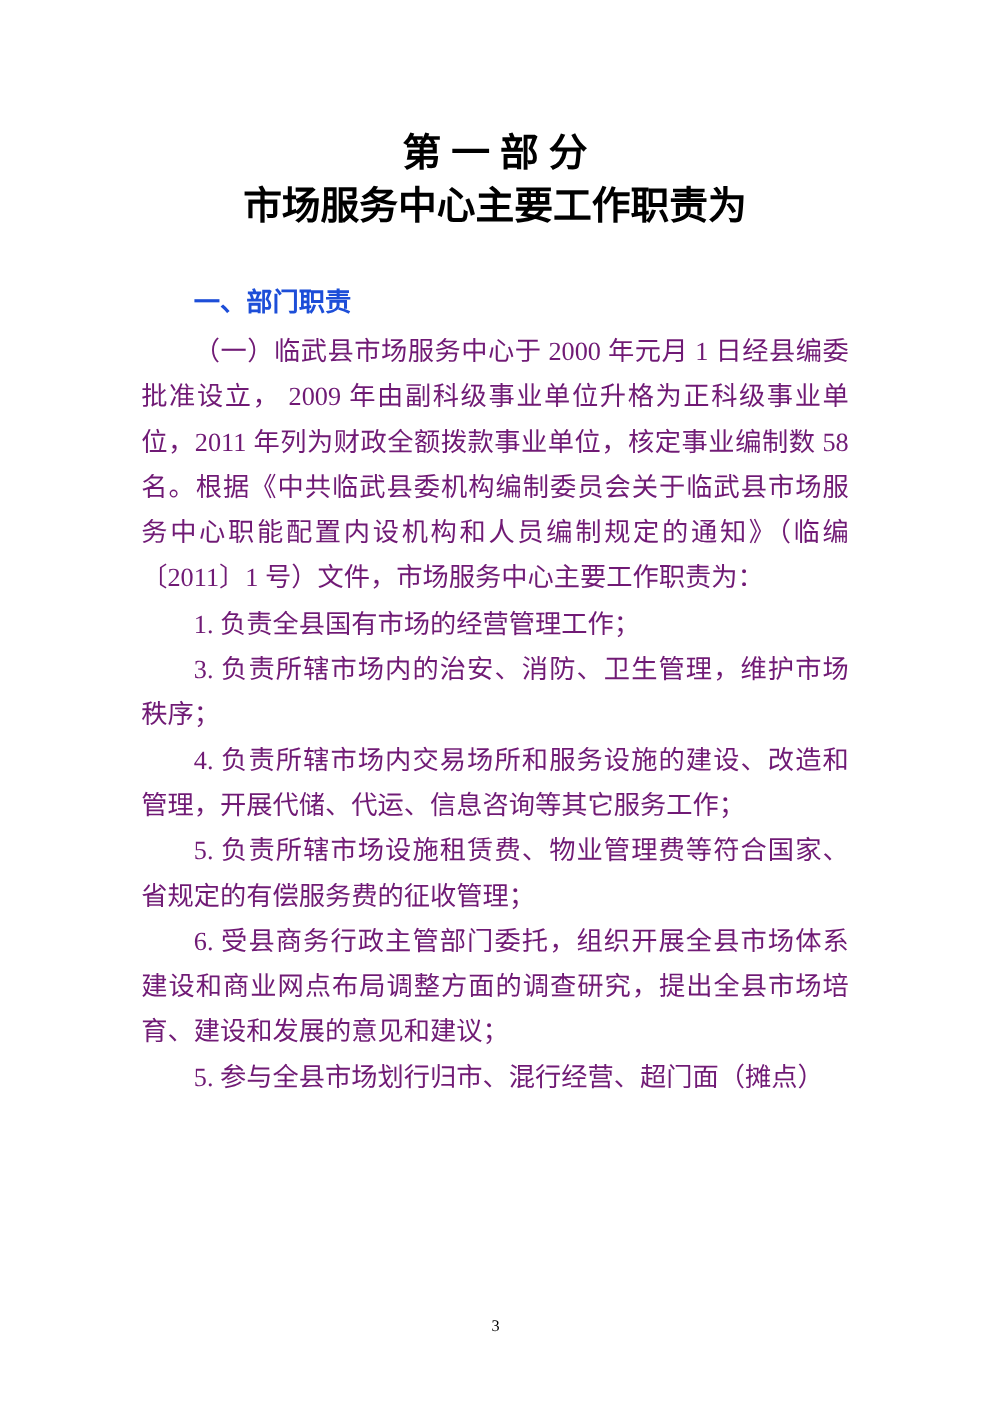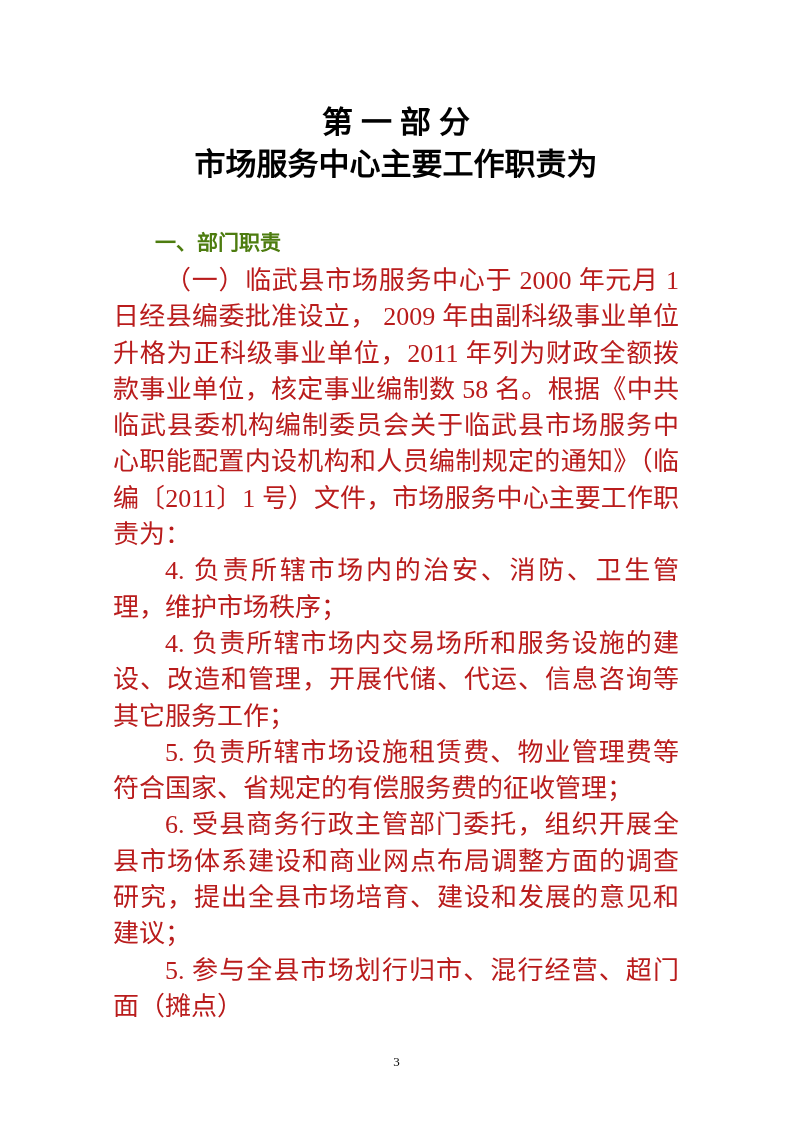--- a/index.html
+++ b/index.html
@@ -30,30 +30,30 @@
     letter-spacing: 8px;
     text-indent: 8px; 
   }
   .section-heading {
     font-family: "Liberation Sans", "DejaVu Sans", sans-serif;
     font-weight: bold;
     font-size: 21px;
     line-height: 36px;
     margin: 39px 0 0 0;
     text-indent: 2em;
-    color: #4d7c0f;
+    color: #1d4ed8;
   }
   .body-text {
     margin-top: 2px;
     font-family: "Liberation Serif", "DejaVu Serif", serif;
-    font-size: 26px;
+    font-size: 21px;
     line-height: 36.3px;
     text-align: justify;
     text-justify: inter-character;
-    color: #b91c1c;
+    color: #701a75;
   }
   .para {
     margin: 0;
     padding: 0;
     text-indent: 2em;
   }
   .page-footer {
     position: absolute;
     left: 0;
     right: 0;
@@ -73,21 +73,22 @@
 
   <header class="doc-title">
     <div class="title-line title-line-1">第一部分</div>
     <div class="title-line">市场服务中心主要工作职责为</div>
   </header>
 
   <h2 class="section-heading">一、部门职责</h2>
 
   <main class="body-text">
     <p class="para">（一）临武县市场服务中心于 2000 年元月 1 日经县编委批准设立， 2009 年由副科级事业单位升格为正科级事业单位，2011 年列为财政全额拨款事业单位，核定事业编制数 58 名。根据《中共临武县委机构编制委员会关于临武县市场服务中心职能配置内设机构和人员编制规定的通知》（临编〔2011〕1 号）文件，市场服务中心主要工作职责为：</p>
-    <p class="para">4. 负责所辖市场内的治安、消防、卫生管理，维护市场秩序；</p>
+    <p class="para">1. 负责全县国有市场的经营管理工作；</p>
+    <p class="para">3. 负责所辖市场内的治安、消防、卫生管理，维护市场秩序；</p>
     <p class="para">4. 负责所辖市场内交易场所和服务设施的建设、改造和管理，开展代储、代运、信息咨询等其它服务工作；</p>
     <p class="para">5. 负责所辖市场设施租赁费、物业管理费等符合国家、省规定的有偿服务费的征收管理；</p>
     <p class="para">6. 受县商务行政主管部门委托，组织开展全县市场体系建设和商业网点布局调整方面的调查研究，提出全县市场培育、建设和发展的意见和建议；</p>
     <p class="para">5. 参与全县市场划行归市、混行经营、超门面（摊点）</p>
   </main>
 
   <footer class="page-footer">
     <span class="page-number">3</span>
   </footer>
 

